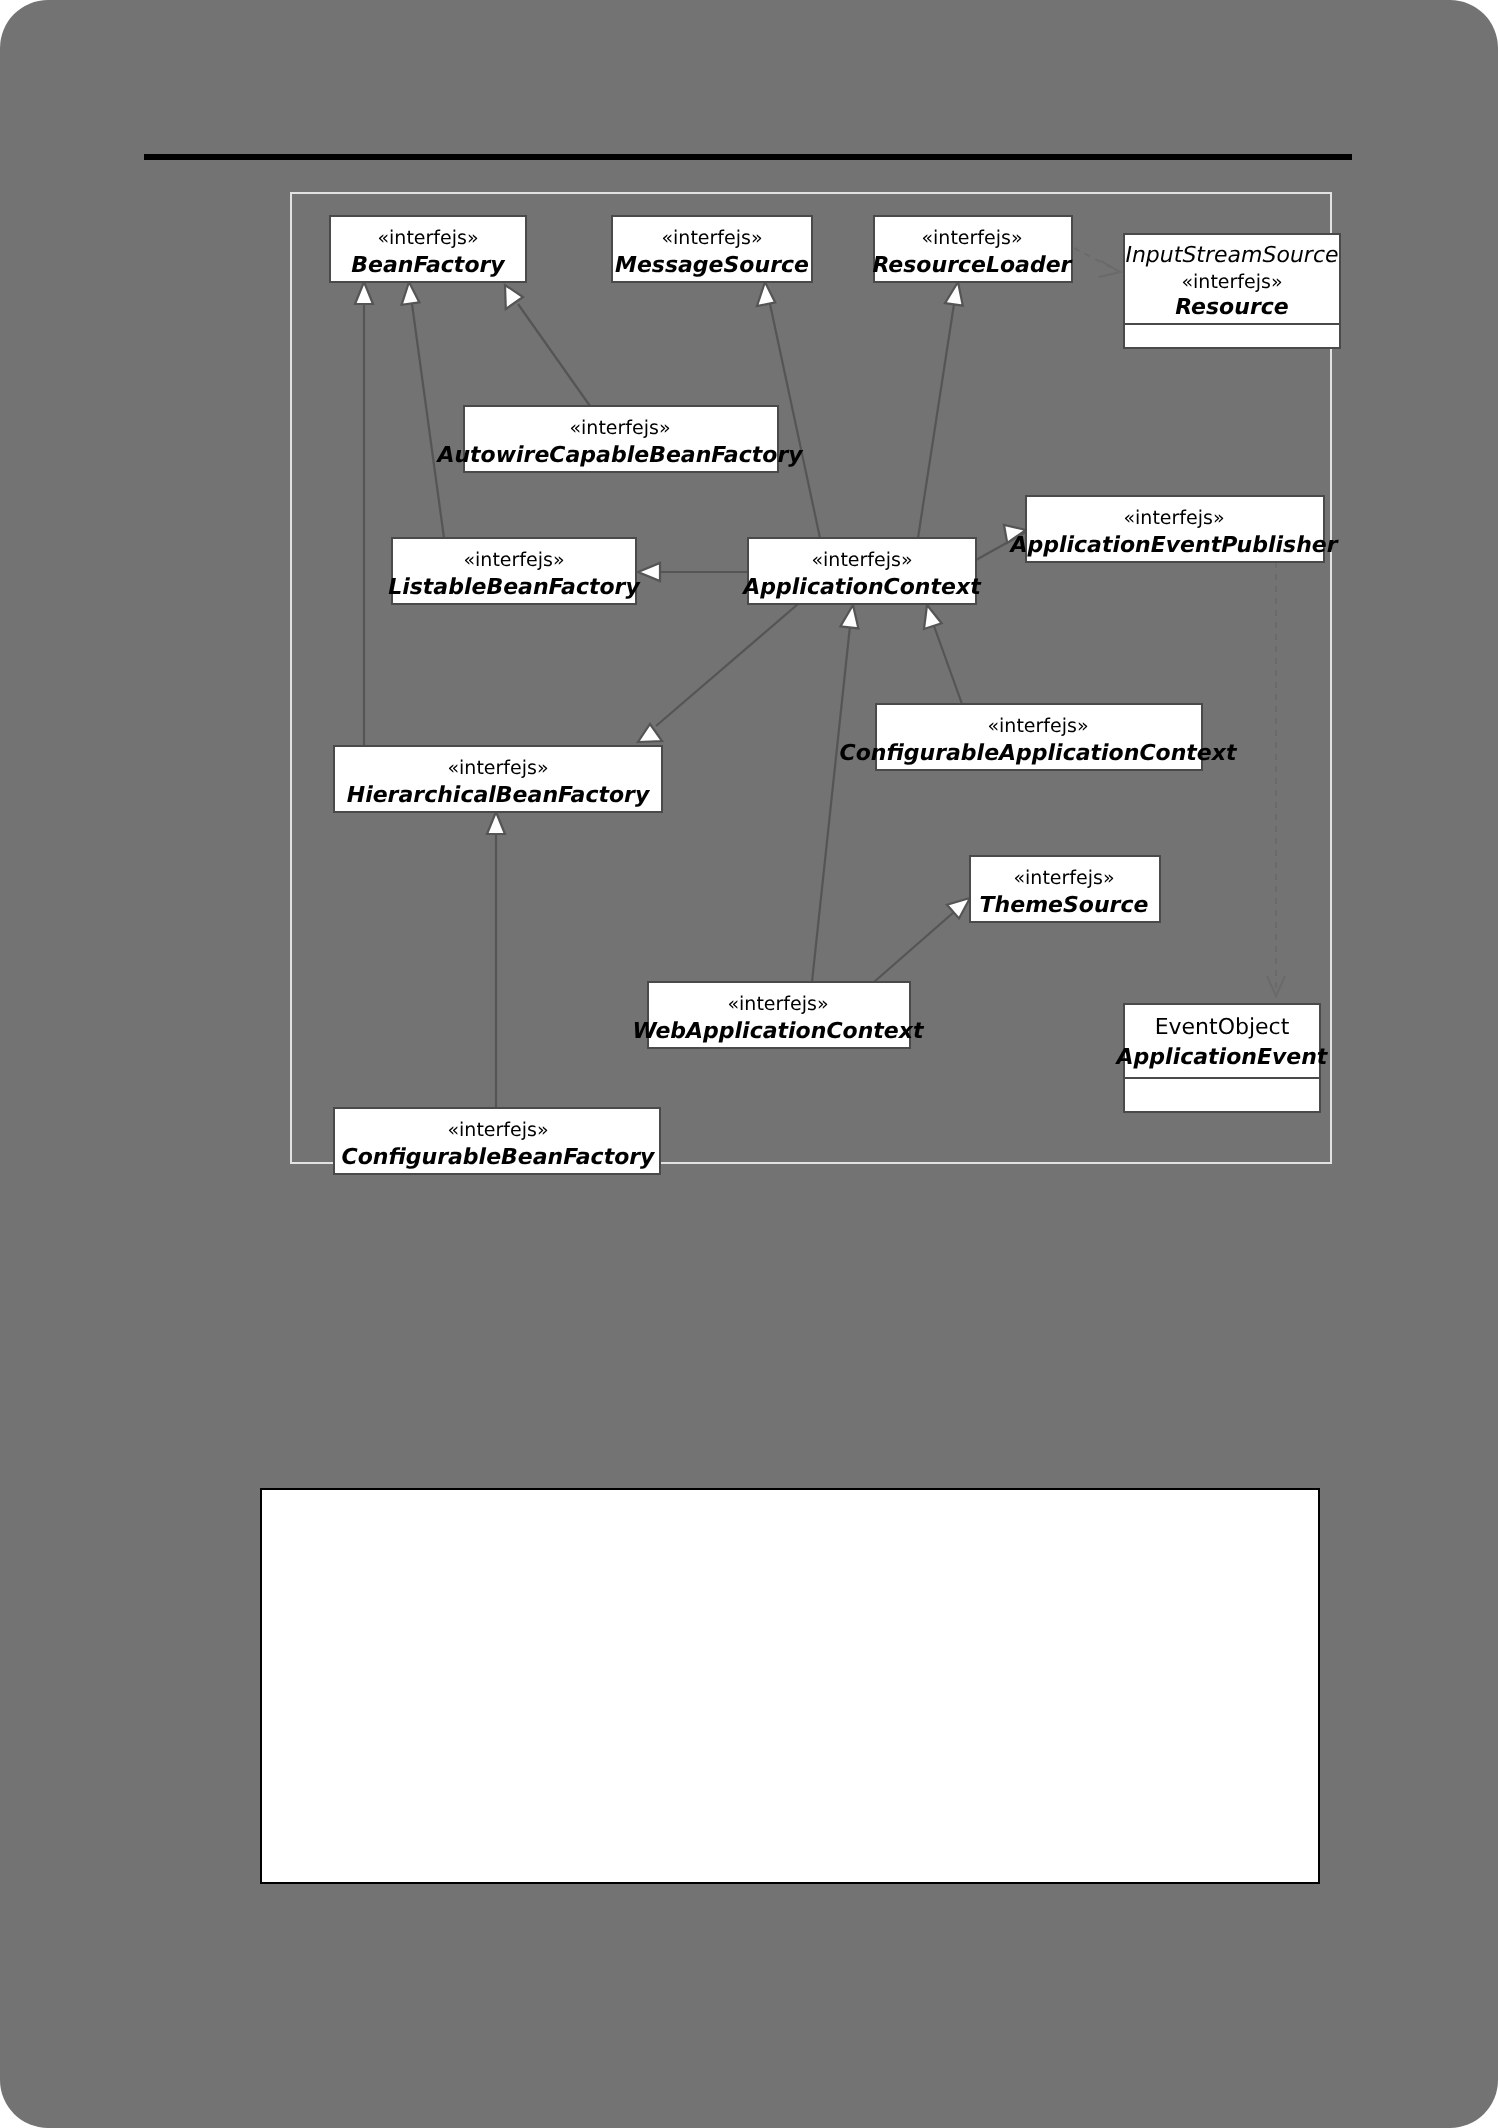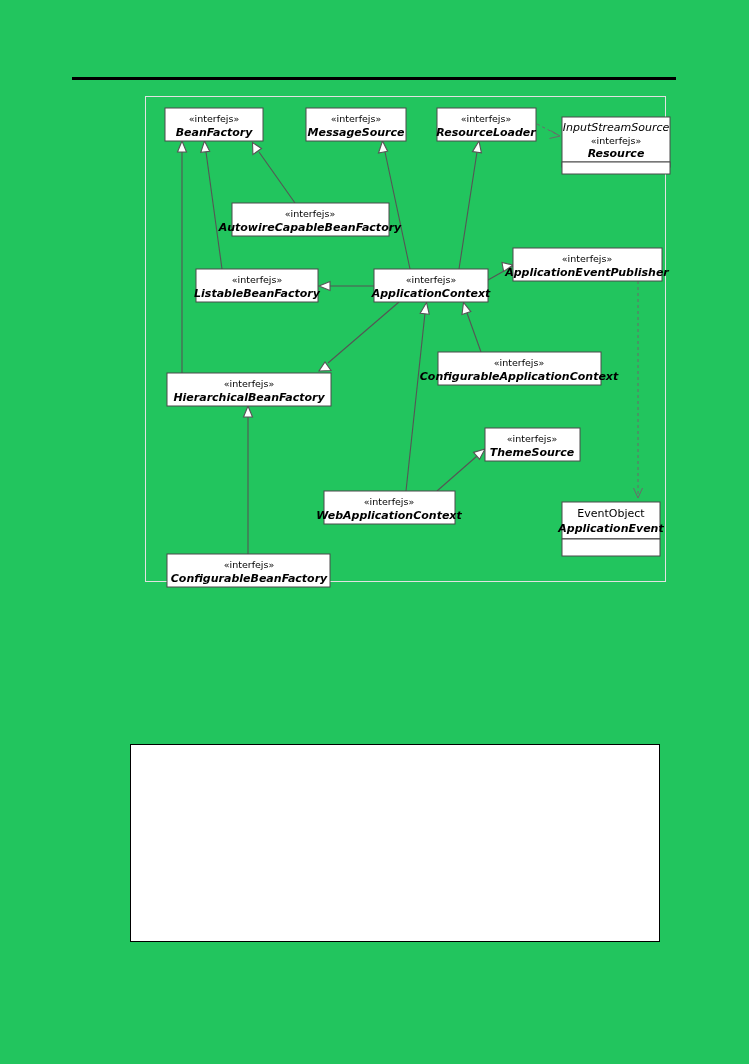--- a/index.html
+++ b/index.html
@@ -10,21 +10,22 @@
   body {
     width: 749px;
     height: 1064px;
     position: relative;
     font-family: "DejaVu Sans", sans-serif;
     overflow: hidden;
   }
   #page {
     position: absolute;
     inset: 0;
-    background: #22c55e;
+    background: #737373;
+    border-radius: 24px;
   }
   .rule {
     position: absolute;
     left: 72px;
     top: 77px;
     width: 604px;
     height: 3px;
     background: #000000;
   }
   #diagram {

